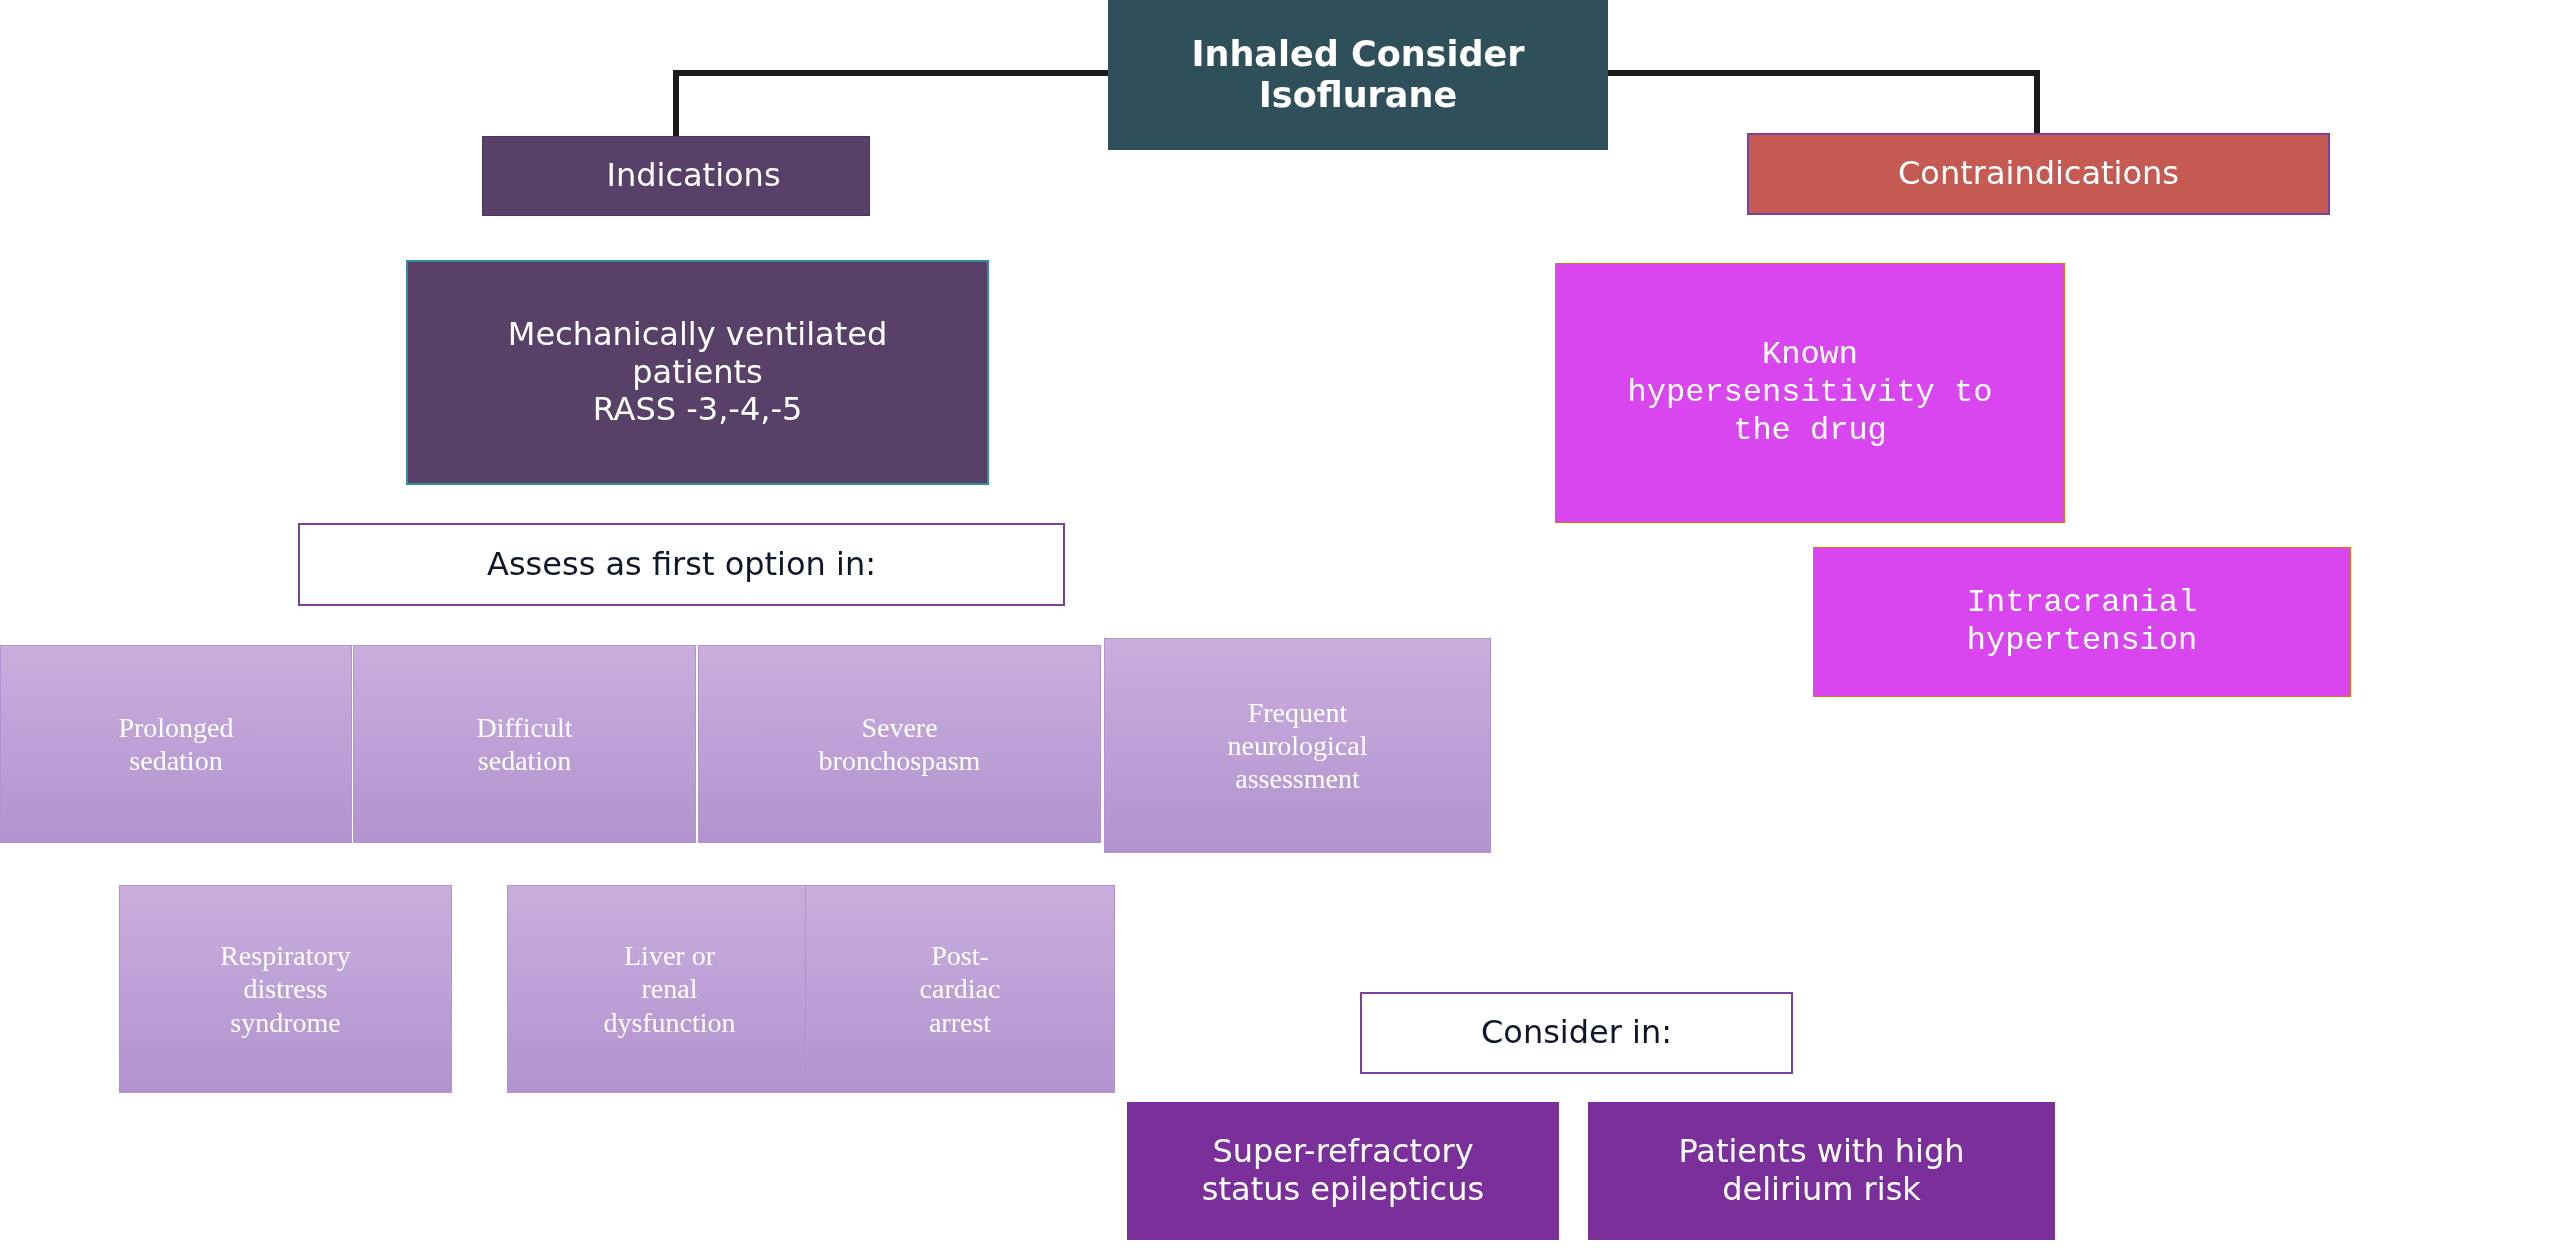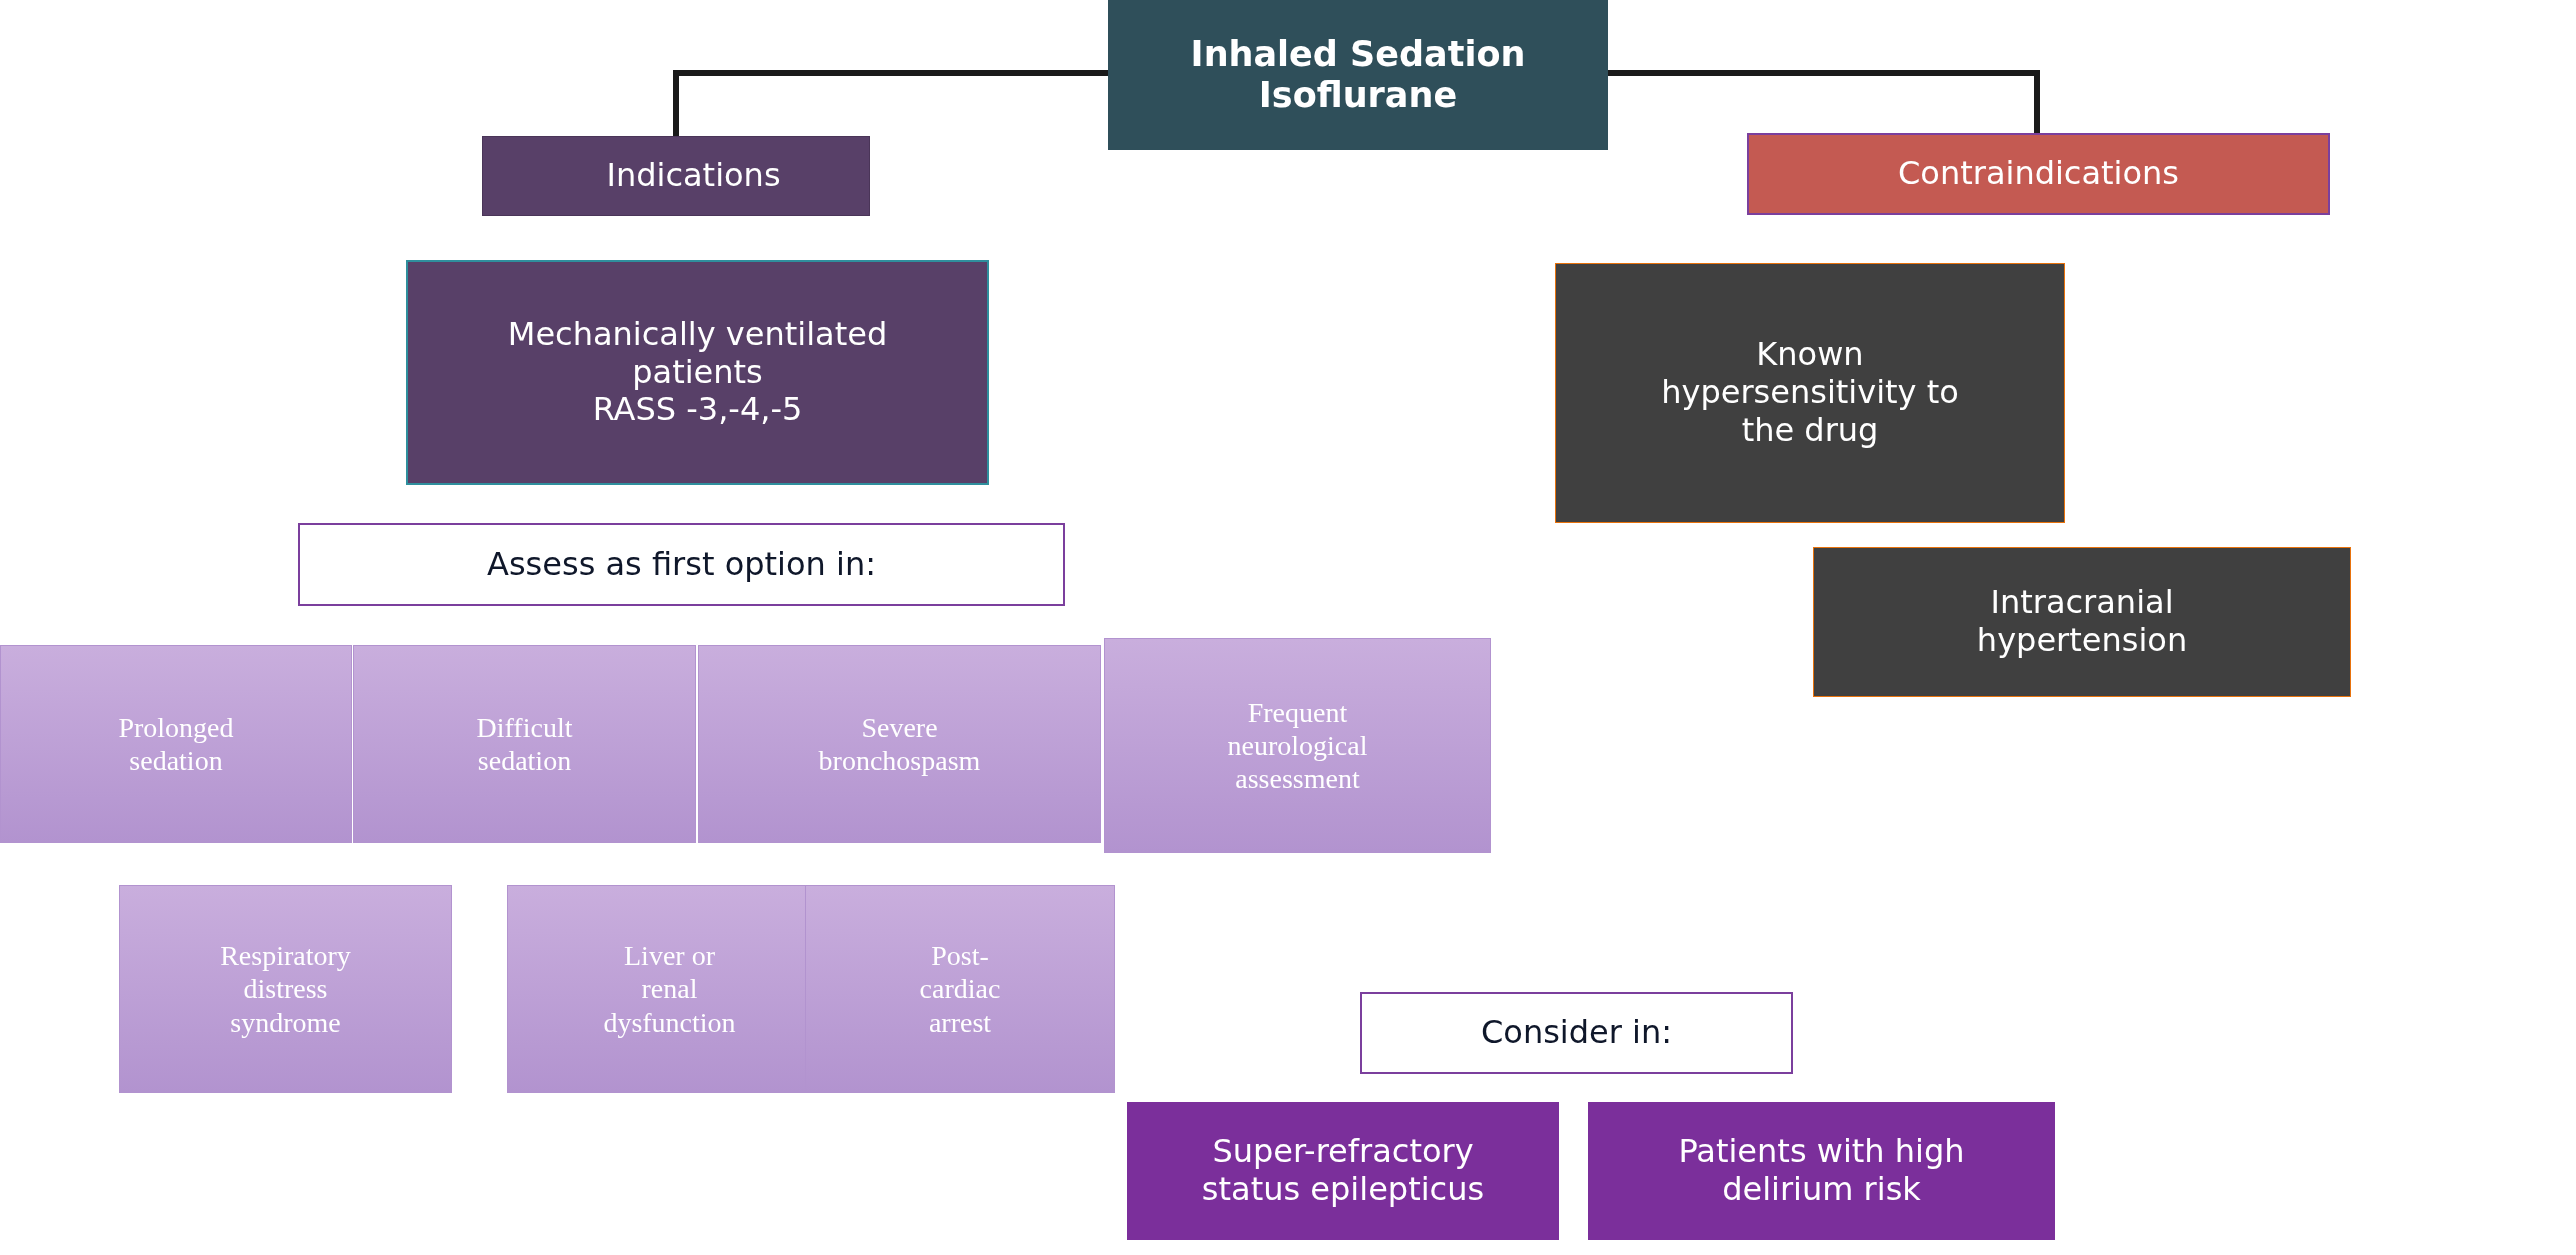--- a/index.html
+++ b/index.html
@@ -70,37 +70,38 @@
     font-size: 28px;
     font-family: Liberation Serif, serif;
   }
   .n-purple {
     background: #7b2f9b;
     border: 0.8px solid #7b2f9b;
     color: #ffffff;
     font-size: 32px;
   }
   .n-orange {
-    background: #404040;
+    background: #d946ef;
     border: 0.8px solid #e8720c;
     color: #ffffff;
     font-size: 32px;
+    font-family: Liberation Mono, monospace;
   }
 </style>
 </head>
 <body>
 
 <div id="canvas">
 
   <div class="connector" style="left:673px; top:70px; width:438px; height:5.8px;"></div>
   <div class="connector" style="left:673px; top:70px; width:5.8px; height:67px;"></div>
   <div class="connector" style="left:1607px; top:70px; width:433px; height:5.8px;"></div>
   <div class="connector" style="left:2034px; top:70px; width:5.8px; height:67px;"></div>
 
-  <div class="node n-root" style="left:1108px; top:0px; width:500px; height:150px;">Inhaled Sedation
+  <div class="node n-root" style="left:1108px; top:0px; width:500px; height:150px;">Inhaled Consider
 Isoflurane</div>
 
   <div class="node n-indications" style="left:482px; top:136px; width:388px; height:80px;padding-left:40px;">Indications</div>
 
   <div class="node n-contra" style="left:1747px; top:133px; width:583px; height:82px;">Contraindications</div>
 
   <div class="node n-mechvent" style="left:406px; top:260px; width:583px; height:225px;">Mechanically ventilated
 patients
 RASS -3,-4,-5</div>
 

